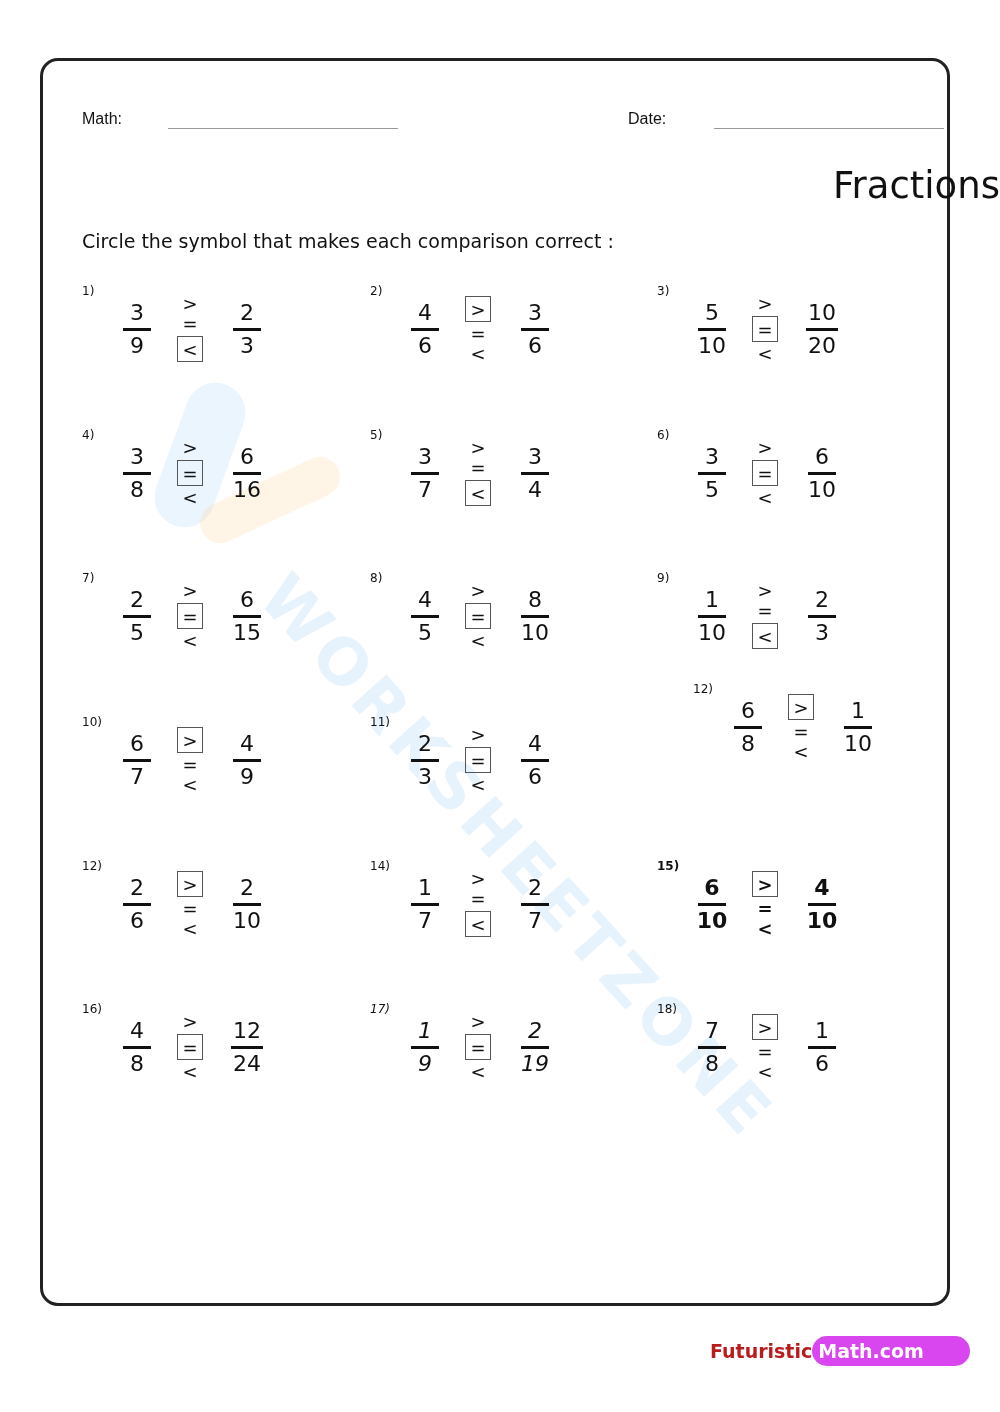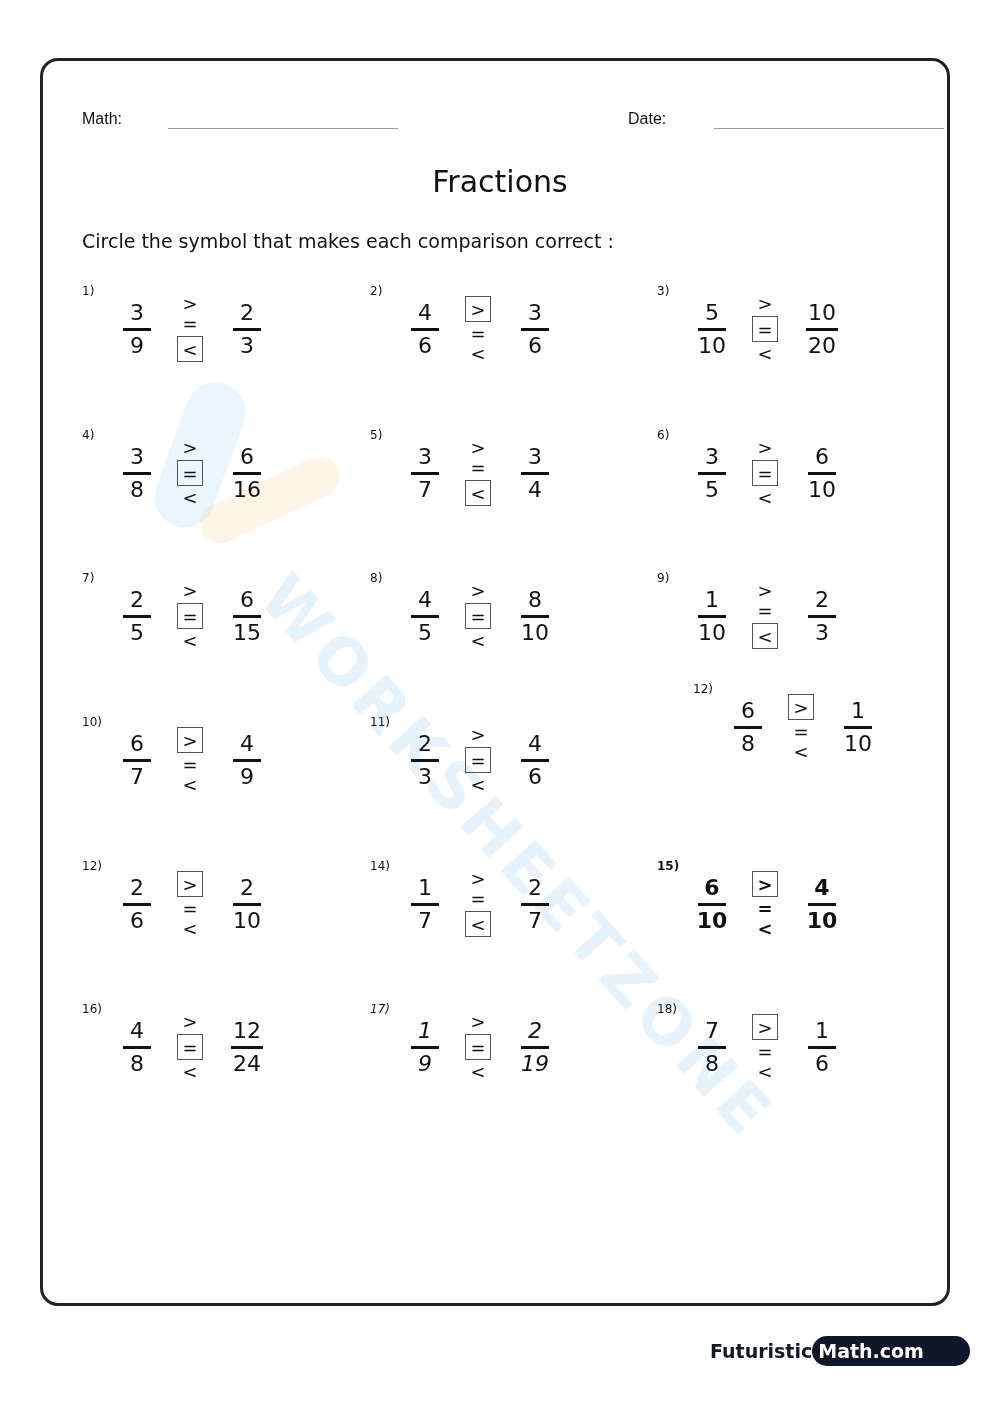--- a/index.html
+++ b/index.html
@@ -1,35 +1,35 @@
 <!DOCTYPE html>
 <html><head>
 <meta charset="utf-8">
 <style>
   html,body{margin:0;padding:0;background:#fff;}
   body{width:1000px;height:1412px;position:relative;font-family:"DejaVu Sans","Liberation Sans",sans-serif;color:#111;overflow:hidden;}
   .sheet{position:absolute;left:40px;top:58px;width:910px;height:1248px;border:3px solid #222;border-radius:18px;box-sizing:border-box;background:#fff;}
   .lbl{position:absolute;font-size:16px;font-family:"Liberation Sans",sans-serif;}
   .line{position:absolute;height:0;border-top:1.5px solid #999;}
-  .title{position:absolute;left:0;width:100%;top:164px;text-align:center;font-size:30px;font-family:"DejaVu Sans",sans-serif;}
+  .title{position:absolute;left:0;width:100%;top:164px;text-align:right;font-size:37px;font-family:"DejaVu Sans",sans-serif;}
   .instr{position:absolute;left:82px;top:230px;font-size:19px;}
   .wm{position:absolute;left:300px;top:560px;transform:rotate(48deg);transform-origin:left top;font-size:64px;font-weight:bold;letter-spacing:6px;color:rgba(120,190,240,0.18);white-space:nowrap;}
   .wm2{position:absolute;left:170px;top:380px;width:60px;height:150px;border-radius:30px;background:rgba(120,190,240,0.15);transform:rotate(20deg);}
   .wm3{position:absolute;left:195px;top:480px;width:150px;height:40px;border-radius:20px;background:rgba(255,200,120,0.18);transform:rotate(-25deg);}
   .prob{position:absolute;width:200px;height:110px;}
   .num{position:absolute;left:0;top:0;font-size:12px;}
   .frac{position:absolute;top:14px;width:50px;text-align:center;font-size:22px;line-height:30px;}
   .frac .n{display:block;border-bottom:3px solid #111;margin:0 auto;width:max-content;min-width:24px;padding:0 2px;}
   .frac .d{display:block;}
   .syms{position:absolute;top:10px;left:90px;width:36px;text-align:center;font-size:18px;line-height:20px;}
   .sym{display:block;height:20px;margin:0 auto;width:26px;}
   .sym.boxed{border:1.5px solid #555;height:26px;line-height:26px;width:26px;box-sizing:border-box;margin:2px auto;}
   .footer-logo{position:absolute;left:710px;top:1335px;height:32px;display:flex;align-items:center;font-family:"DejaVu Sans",sans-serif;font-weight:bold;font-size:19px;}
-  .footer-logo .a{color:#0f172a;}
-  .footer-logo .b{background:#0f172a;color:#fff;border-radius:16px;padding:4px 46px 4px 6px;}
+  .footer-logo .a{color:#b91c1c;}
+  .footer-logo .b{background:#d946ef;color:#fff;border-radius:16px;padding:4px 46px 4px 6px;}
 </style>
 </head>
 <body>
 
 <div class="sheet"></div>
 <div class="wm2"></div>
 <div class="wm3"></div>
 <div class="wm">WORKSHEETZONE</div>
 
 <div class="lbl" style="left:82px;top:110px;">Math:</div>

